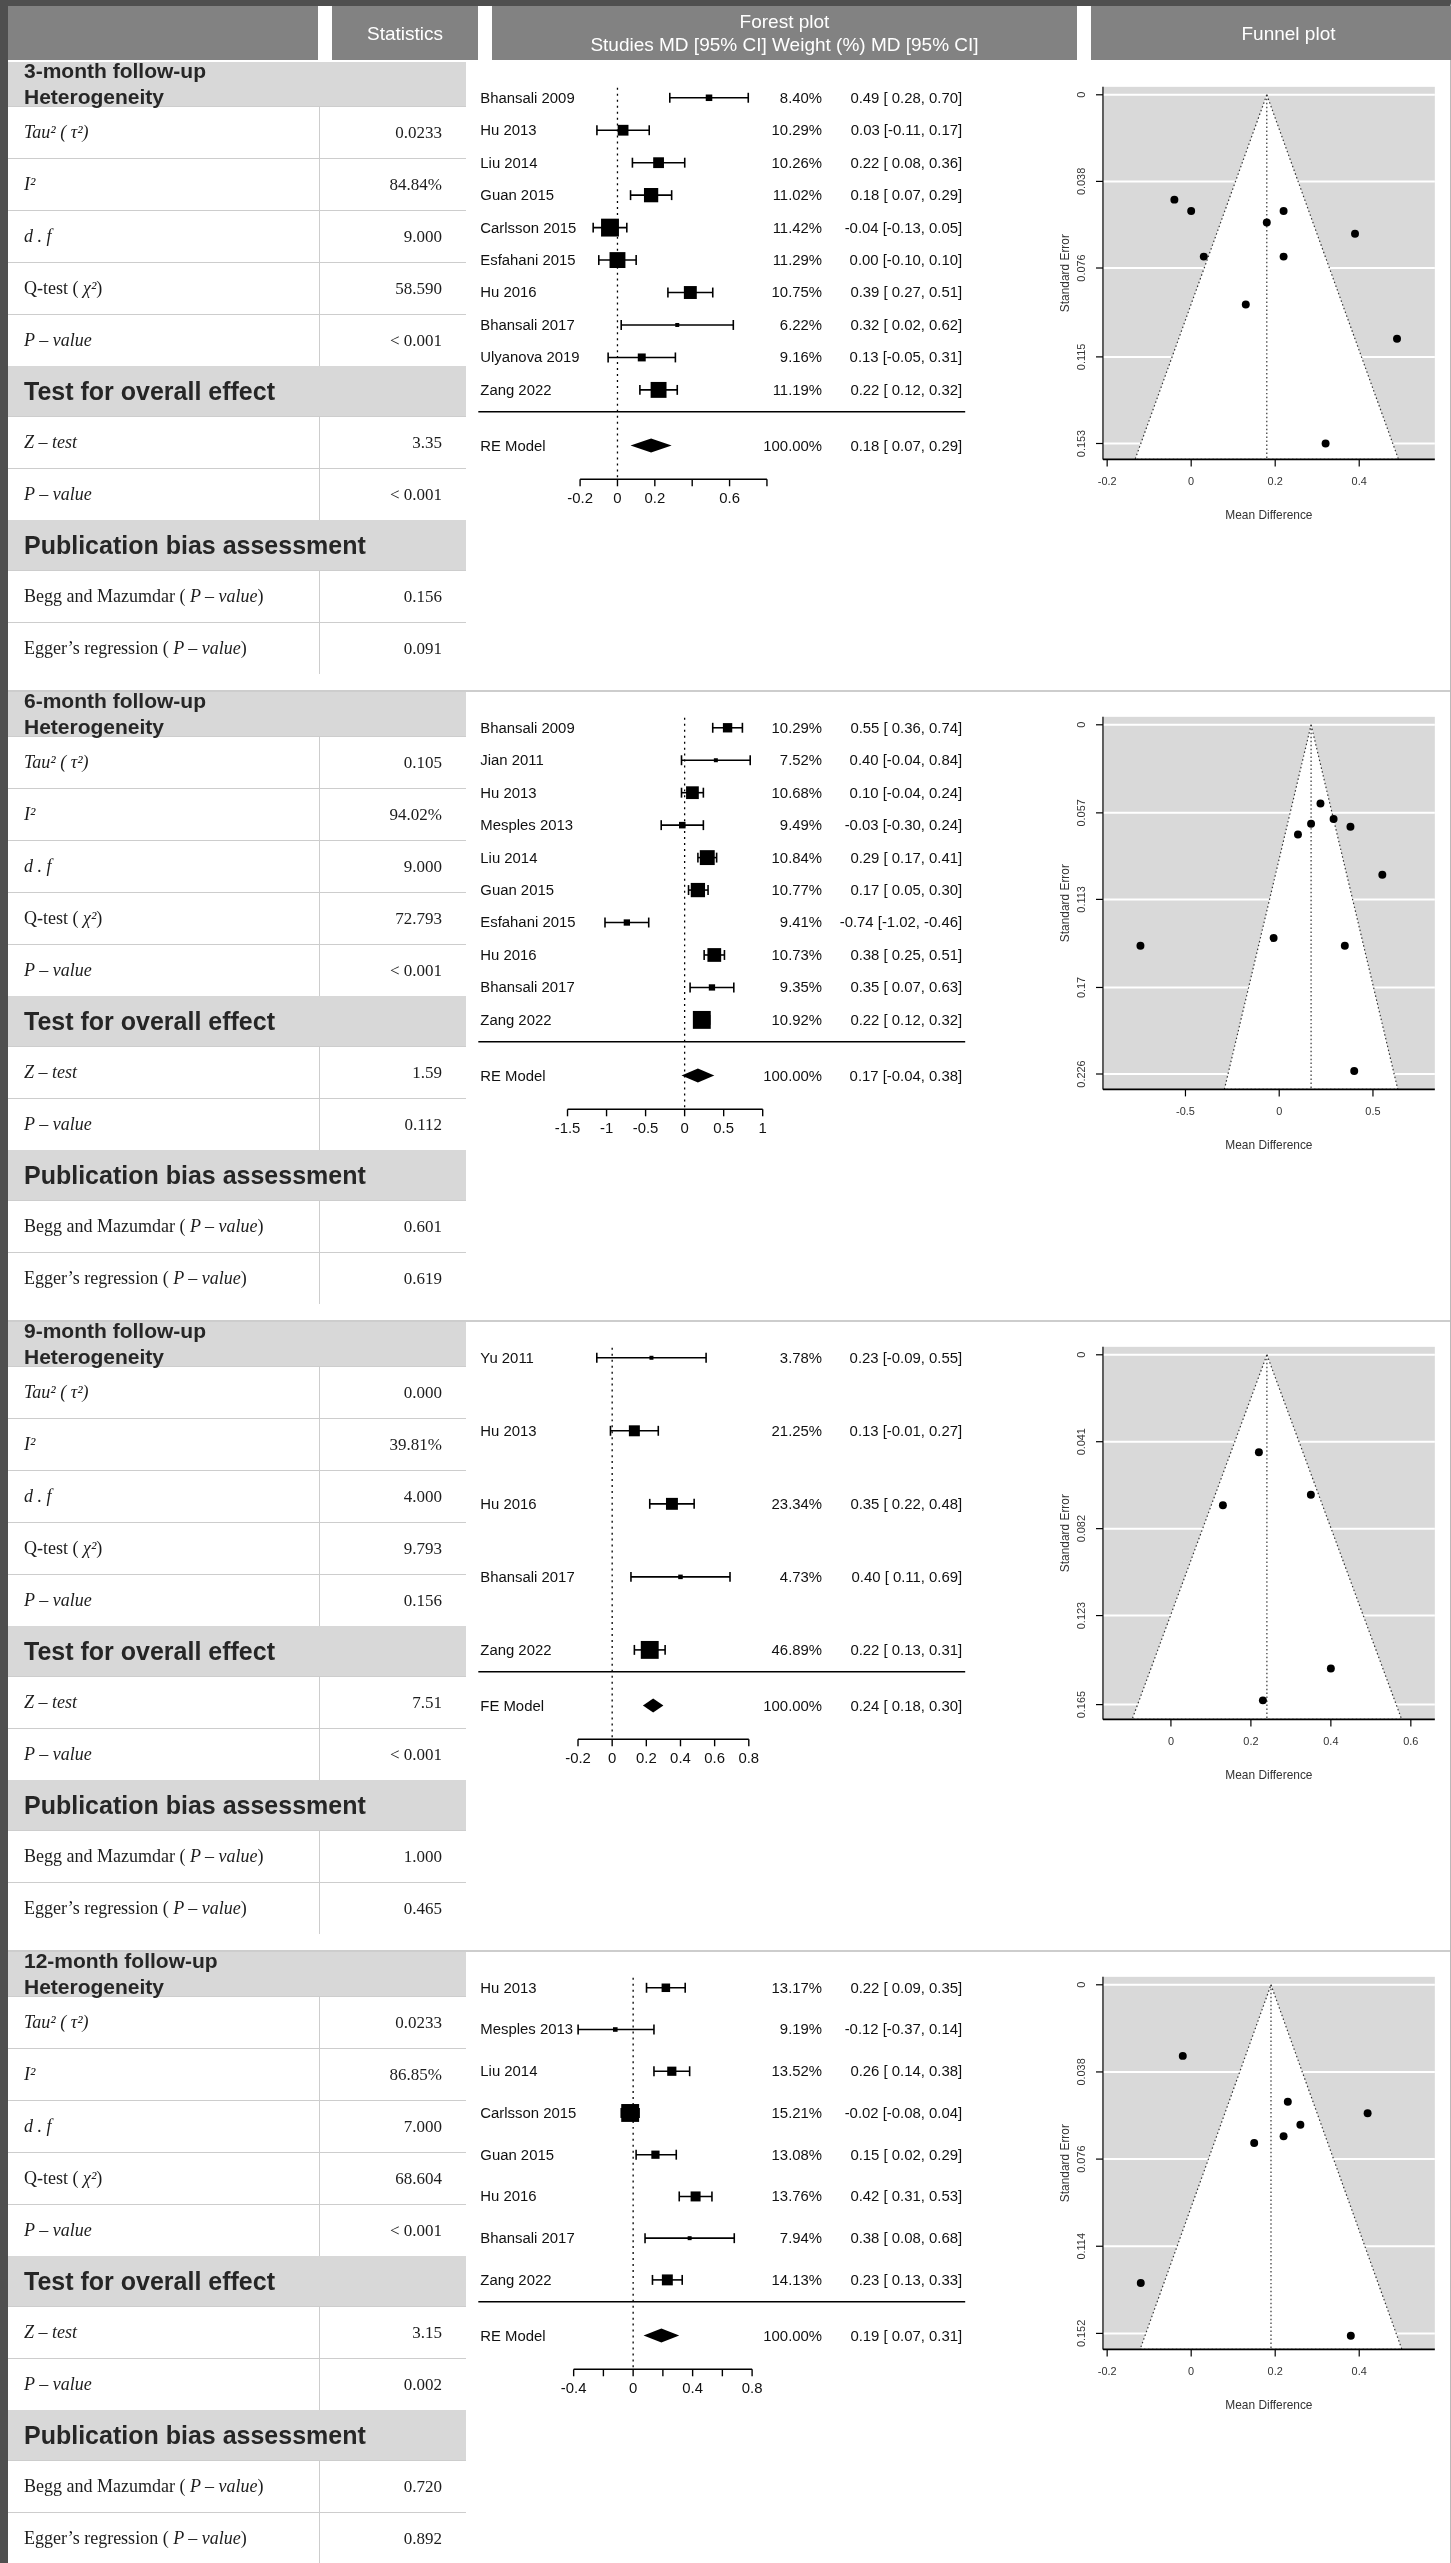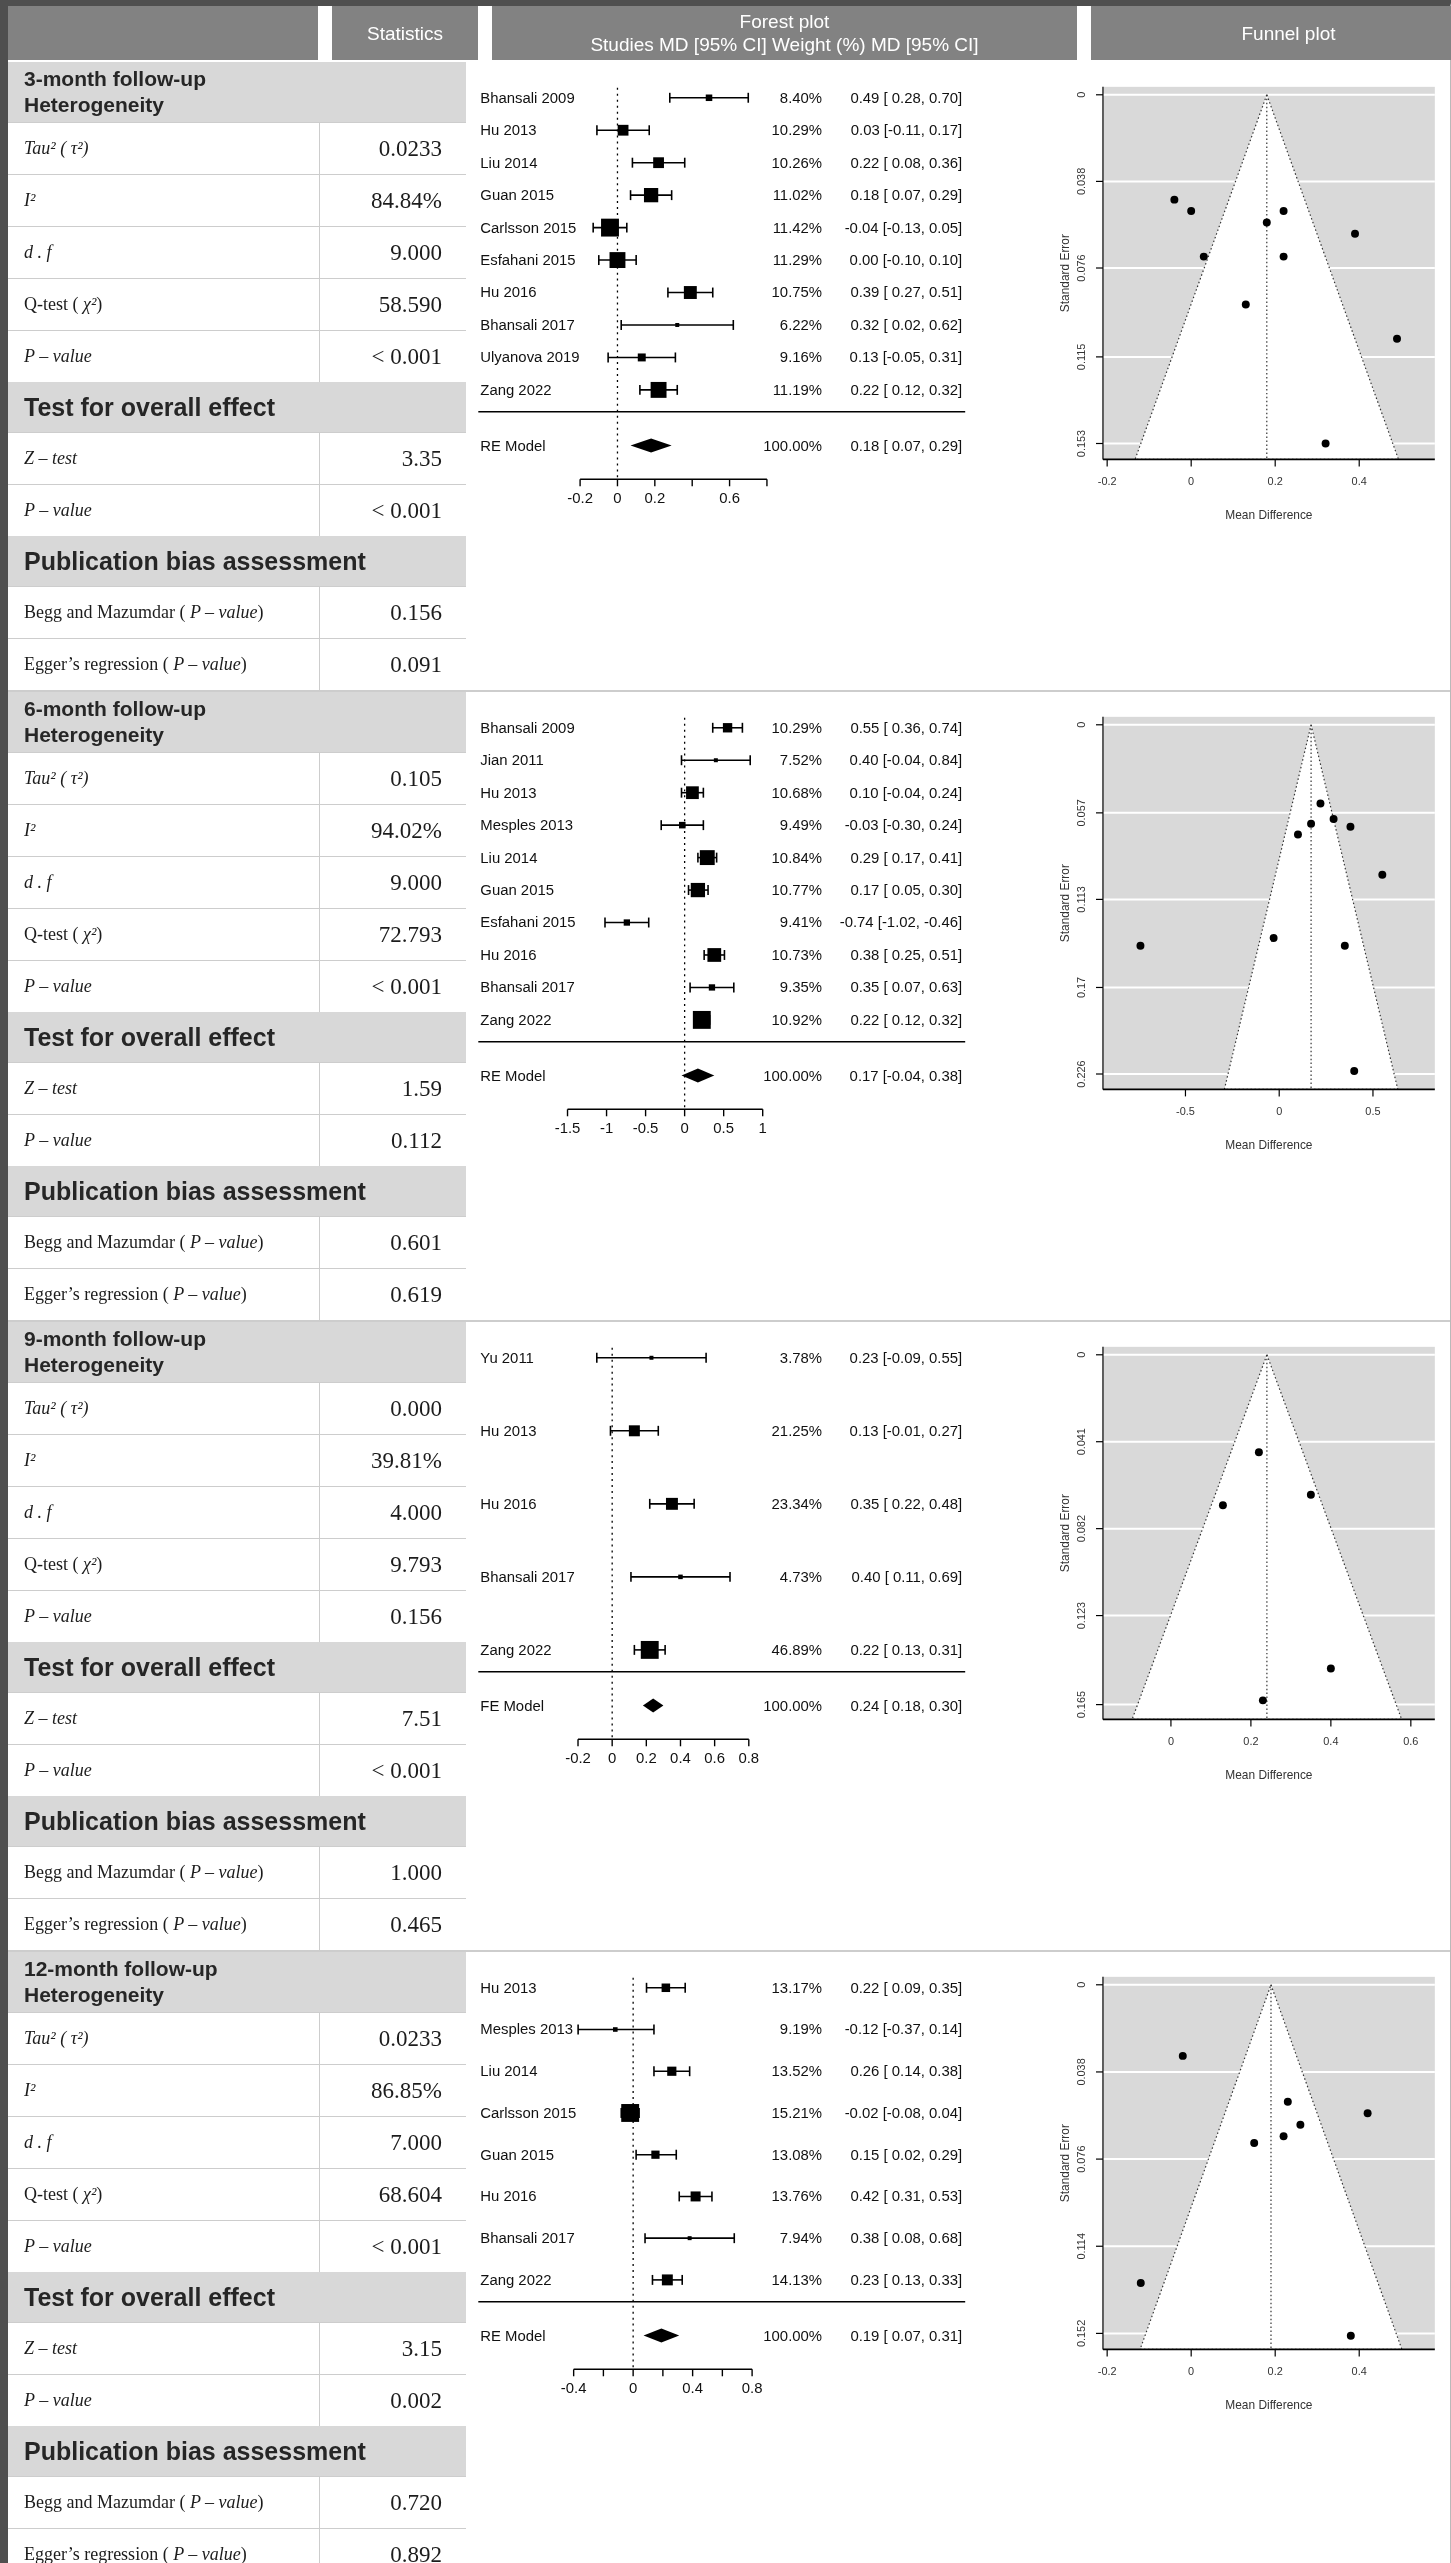--- a/index.html
+++ b/index.html
@@ -6,31 +6,31 @@
   body{width:1452px;font-family:"Liberation Sans",sans-serif;}
   .figure{width:1452px;min-height:2563px;box-sizing:border-box;background:#ffffff;
     border-top:6px solid #4f4f4f;border-left:8px solid #4f4f4f;
     border-right:2px solid #b9b9b9;border-bottom:2px solid #b9b9b9;}
   .hdr-row{display:grid;grid-template-columns:310px 146px 585px 395px;column-gap:14px;height:54px;margin-bottom:2px;}
   .hdr-cell{background:#828282;color:#ffffff;display:flex;flex-direction:column;align-items:center;justify-content:center;
     font-size:19px;line-height:23px;text-align:center;}
   .section{display:grid;grid-template-columns:310px 146px 585px 395px;column-gap:2px;background:#ffffff;}
   .section.bt{border-top:2px solid #cdcdcd;}
   .stats{grid-column:1/3;background:#ffffff;}
-  .band2{height:60px;background:#d8d8d8;display:flex;flex-direction:column;justify-content:center;
+  .band2{height:44px;background:#d8d8d8;display:flex;flex-direction:column;justify-content:center;
     padding-left:16px;box-sizing:border-box;font-weight:bold;font-size:21px;color:#262626;line-height:26px;}
   .band{height:50px;background:#d8d8d8;display:flex;align-items:center;
     padding-left:16px;box-sizing:border-box;font-weight:bold;font-size:25px;color:#262626;}
   .srow{height:52px;display:flex;align-items:stretch;border-top:1px solid #cdcdcd;box-sizing:border-box;background:#ffffff;}
   .slabel{width:311px;display:flex;align-items:center;padding-left:16px;box-sizing:border-box;
     font-family:"Liberation Serif",serif;font-size:18px;color:#1c1c1c;white-space:pre;}
   .slabel .it{font-style:italic;}
   .sval{flex:1;display:flex;align-items:center;justify-content:flex-end;padding-right:24px;
     border-left:1px solid #cdcdcd;box-sizing:border-box;
-    font-family:"Liberation Serif",serif;font-size:23px;color:#1c1c1c;}
+    font-family:"Liberation Serif",serif;font-size:17px;color:#1c1c1c;}
   .plot-cell{background:#ffffff;overflow:hidden;}
   svg text{font-family:"Liberation Sans",sans-serif;}
 </style>
 </head>
 <body>
 
 <div class="figure">
   <div class="hdr-row">
     <div class="hdr-cell"></div>
     <div class="hdr-cell">

